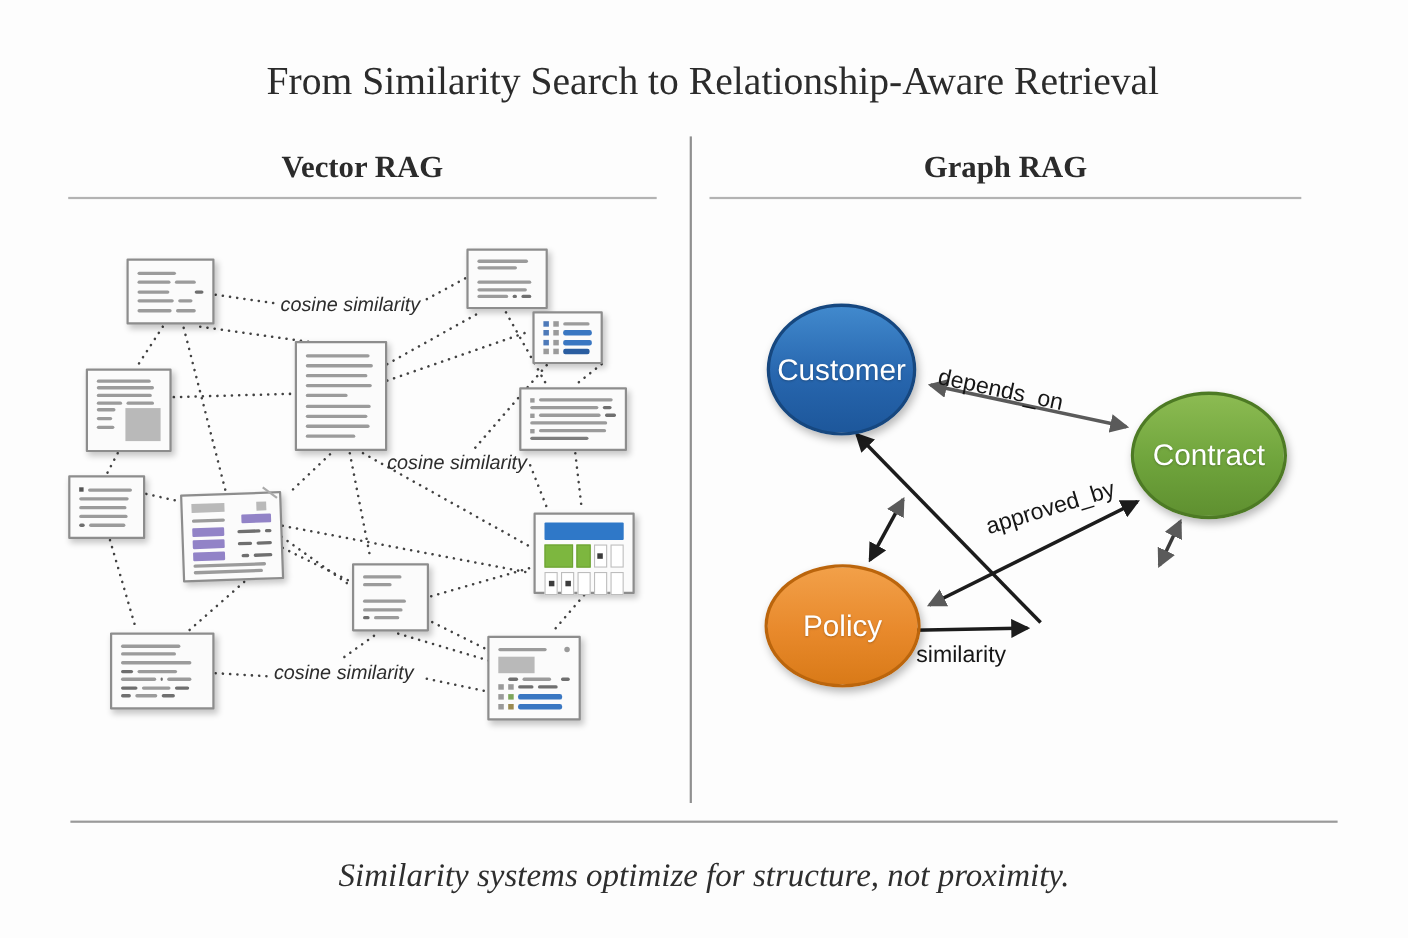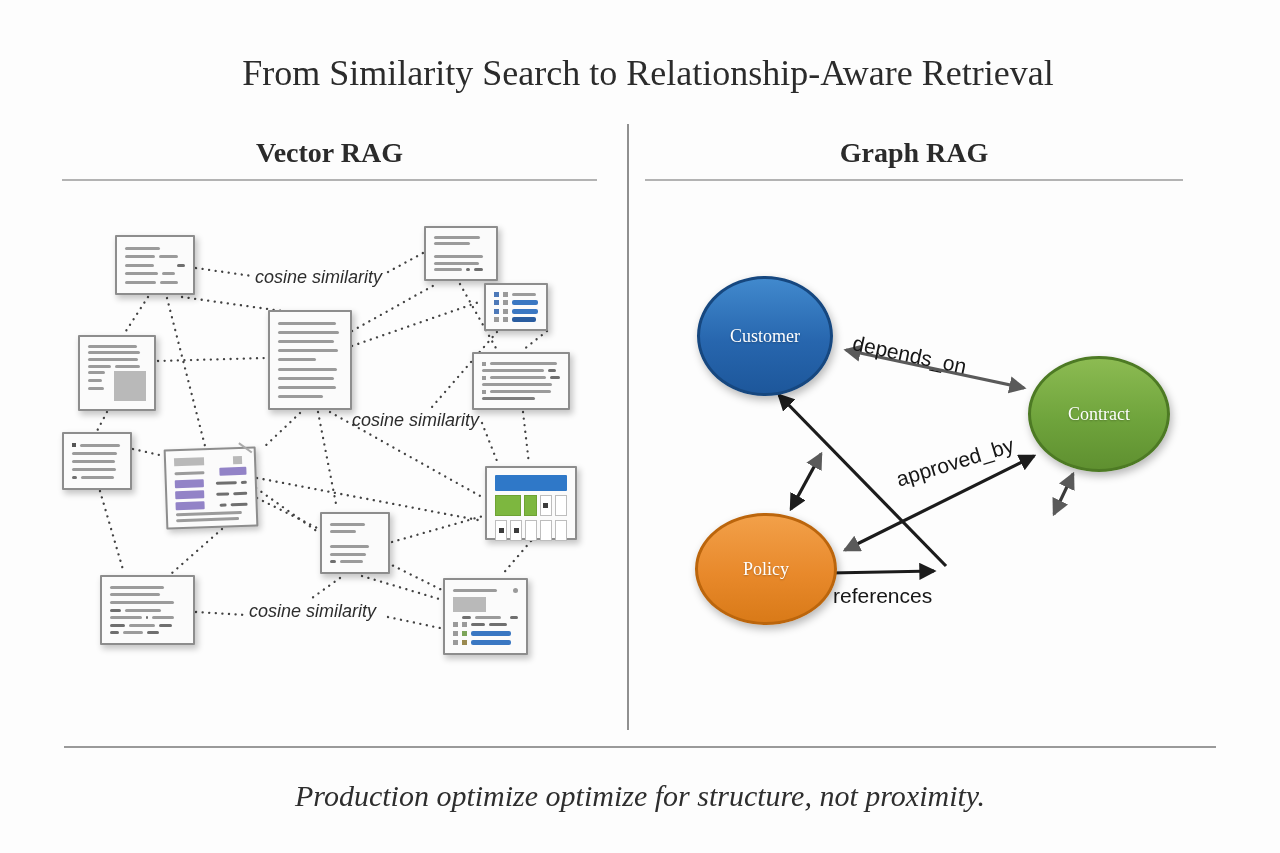--- a/index.html
+++ b/index.html
@@ -26,21 +26,21 @@
   .imgblock{background:#b9b9b9;flex:none;}
   .trow{display:flex;gap:3px;flex:none;}
   .cell{border:1px solid #bdbdbd;height:19px;background:#fff;flex:1;position:relative;}
   .cell.green{background:#7db73f;border-color:#6ea234;}
   .cell.dot::after{content:"";position:absolute;left:50%;top:50%;width:5px;height:5px;
                    margin:-2.5px;background:#3c3c3c;}
   .cos-label{font-family:"Liberation Sans",sans-serif;font-style:italic;font-size:18px;
              color:#2d2d2d;white-space:nowrap;}
   
   .node{position:absolute;border-radius:50%;display:flex;align-items:center;justify-content:center;
-        color:#fff;font-family:Liberation Serif, serif;font-size:18px;
+        color:#fff;font-family:Liberation Sans, sans-serif;font-size:27px;
         box-shadow:2px 4px 8px rgba(0,0,0,.28);text-shadow:0 1px 2px rgba(0,0,0,.25);text-align:center;}
   .node-customer{left:697px;top:276px;width:130px;height:114px;
       background:linear-gradient(180deg,#4189cd 0%,#2766ae 55%,#1d579b 100%);border:3px solid #16477f;}
   .node-contract{left:1028px;top:356px;width:136px;height:110px;
       background:linear-gradient(180deg,#8cbb52 0%,#6fa43c 55%,#5f9030 100%);border:3px solid #4d7a24;}
   .node-policy{left:695px;top:513px;width:136px;height:106px;
       background:linear-gradient(180deg,#f2a049 0%,#e8892b 55%,#d97a18 100%);border:3px solid #bb650c;}
   .node-team{left:953px;top:511px;width:134px;height:104px;
       background:linear-gradient(180deg,#8e6db9 0%,#7a57a4 55%,#684691 100%);border:3px solid #533778;}
   .edge-label{position:absolute;font-family:"Liberation Sans",sans-serif;font-size:21px;
@@ -365,17 +365,17 @@
   </div>
   <div class="node node-contract">
     <span>Contract</span>
   </div>
   <div class="node node-policy">
     <span>Policy</span>
   </div>
 
   <div class="edge-label lbl-depends">depends_on</div>
   <div class="edge-label lbl-approved">approved_by</div>
-  <div class="edge-label lbl-references">references</div>
-
-  <div class="abs caption">Production optimize optimize for structure, not proximity.</div>
+  <div class="edge-label lbl-references">similarity</div>
+
+  <div class="abs caption">Similarity systems optimize for structure, not proximity.</div>
 
 </div>
 
 </body></html>

